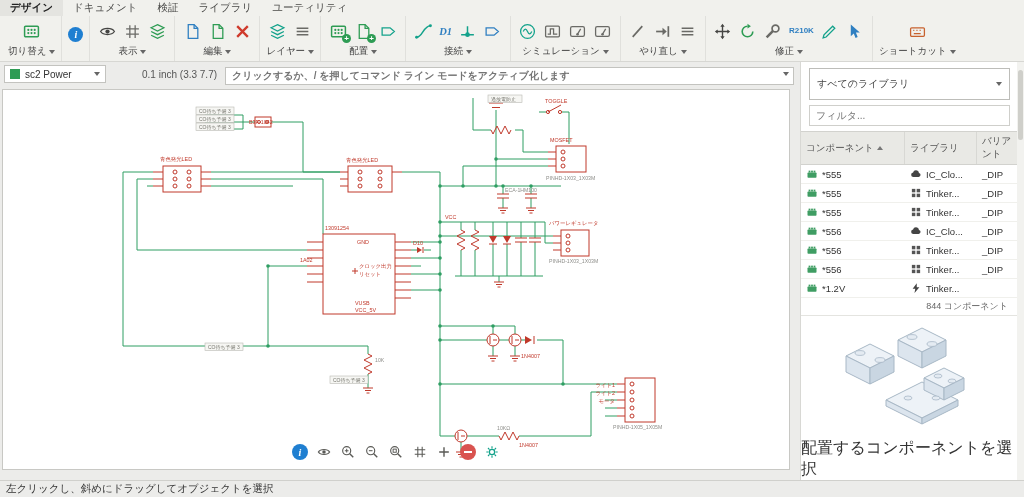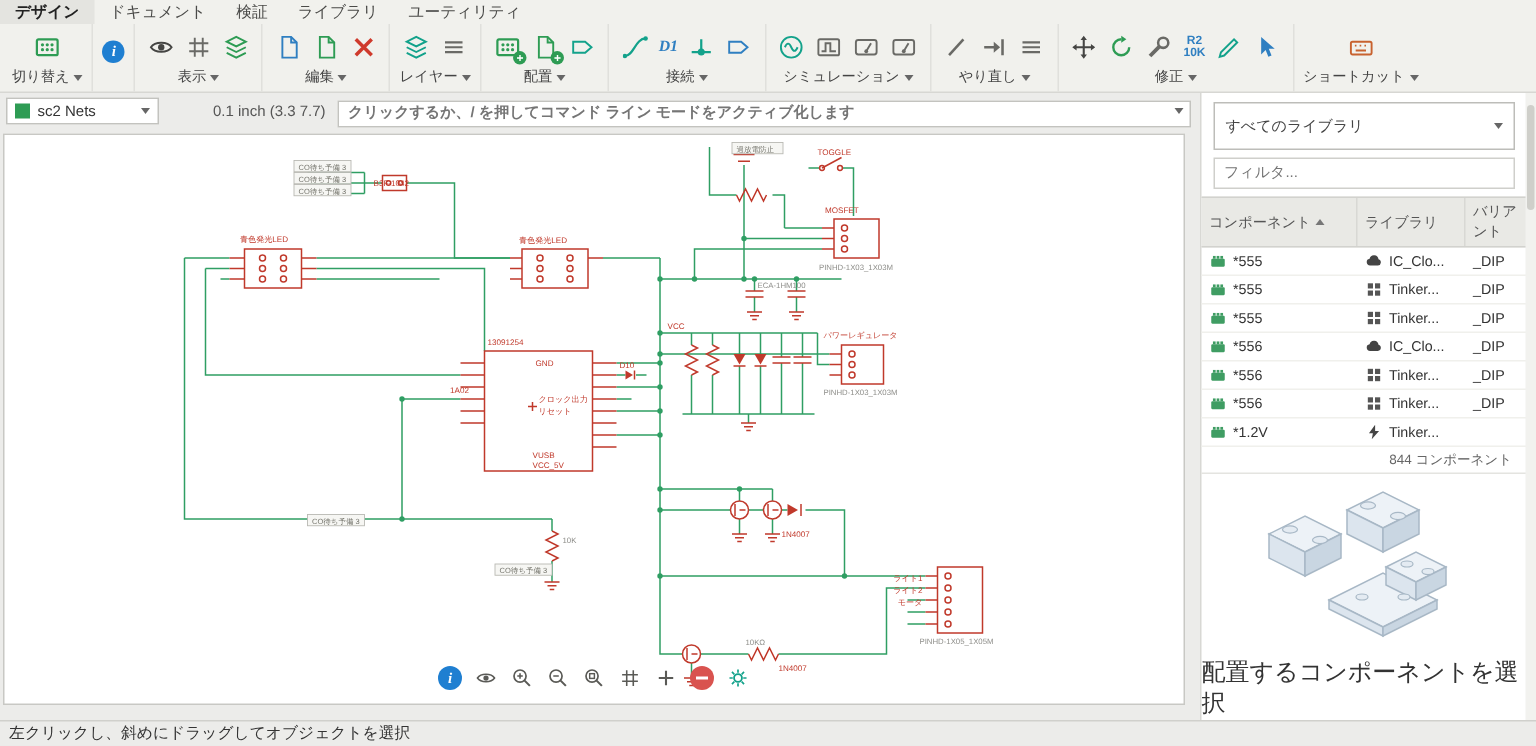--- a/index.html
+++ b/index.html
@@ -17,21 +17,21 @@
   .tgroup.nolabel { justify-content:flex-start; padding-top:6px; }
   .ticons { display:flex; align-items:center; gap:3px; height:24px; }
   .tlabel { font-size:9.5px; color:#444; display:flex; align-items:center; gap:3px; white-space:nowrap; }
   .car { width:0; height:0; border-left:3px solid transparent; border-right:3px solid transparent; border-top:4px solid #666; }
   .ti { width:22px; height:22px; display:inline-flex; align-items:center; justify-content:center; position:relative; border-radius:2px; }
   .ti svg { width:17px; height:17px; }
   .c-green { color:#2e9c54; } .c-teal { color:#13a28b; } .c-blue { color:#2f7fc1; }
   .c-red { color:#cf3a2c; } .c-gray { color:#6a6a66; } .c-dark { color:#454543; } .c-orange { color:#c8622f; }
   .pbadge { position:absolute; right:-2px; bottom:-1px; width:9px; height:9px; background:#2e9c54; color:#fff; border-radius:50%; font:bold 8px/9px "Liberation Sans",sans-serif; text-align:center; }
   .d1 { font:italic bold 10.5px "Liberation Serif",serif; color:#2f7fc1; padding:0 2px; }
-  .rk { display:flex; flex-direction:column; align-items:center; line-height:1.05; font-size:8px; font-weight:bold; color:#2f7fc1; padding:0 2px; }
+  .rk { display:flex; flex-direction:row; align-items:center; line-height:1.05; font-size:8px; font-weight:bold; color:#2f7fc1; padding:0 2px; }
   .info-badge { width:15px; height:15px; border-radius:50%; background:#1f7fd1; display:inline-flex; align-items:center; justify-content:center; }
   .info-badge::after { content:"i"; color:#fff; font:italic bold 10px "Liberation Serif",serif; }
 
   
   .main { flex:1; display:flex; min-height:0; }
   .left { width:800px; display:flex; flex-direction:column; min-width:0; }
 
   .cmdbar { height:24px; display:flex; align-items:center; gap:8px; padding:0 6px 0 4px; background:#ececea; }
   .netsel { display:flex; align-items:center; gap:5px; background:#fff; border:1px solid #c3c3bf; height:18px; padding:0 5px; font-size:10px; color:#333; width:102px; }
   .netsel .sw { width:10px; height:10px; background:#2e9c54; }
@@ -489,21 +489,21 @@
         </div>
     </div>
   </div>
 
   <div class="main">
     <div class="left">
 
       <div class="cmdbar">
         <div class="netsel">
           <span class="sw"></span>
-          <span>sc2 Nets</span>
+          <span>sc2 Power</span>
           <i class="car"></i>
         </div>
         <span class="coords">0.1 inch (3.3 7.7)</span>
         <div class="cmdin">
           <input type="text" placeholder="クリックするか、/ を押してコマンド ライン モードをアクティブ化します" style="">
           <i class="car"></i>
         </div>
       </div>
 
       <div class="canvas-outer">

